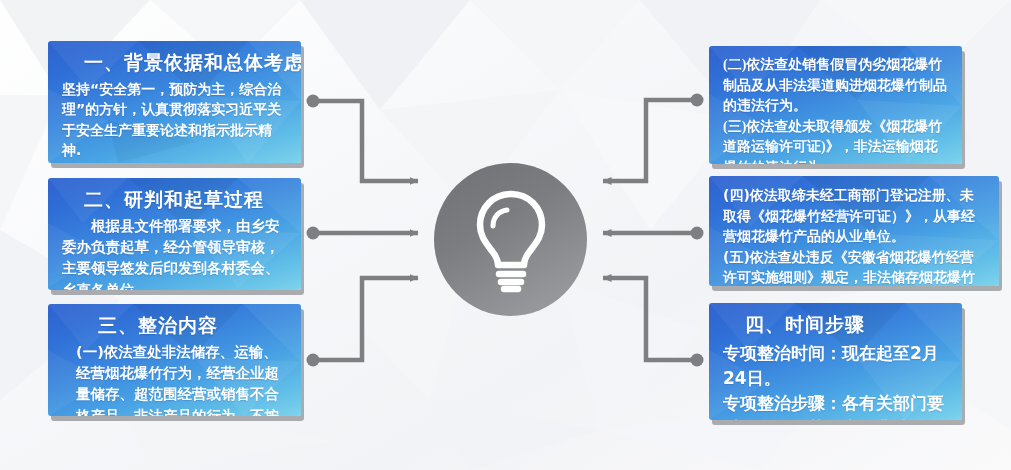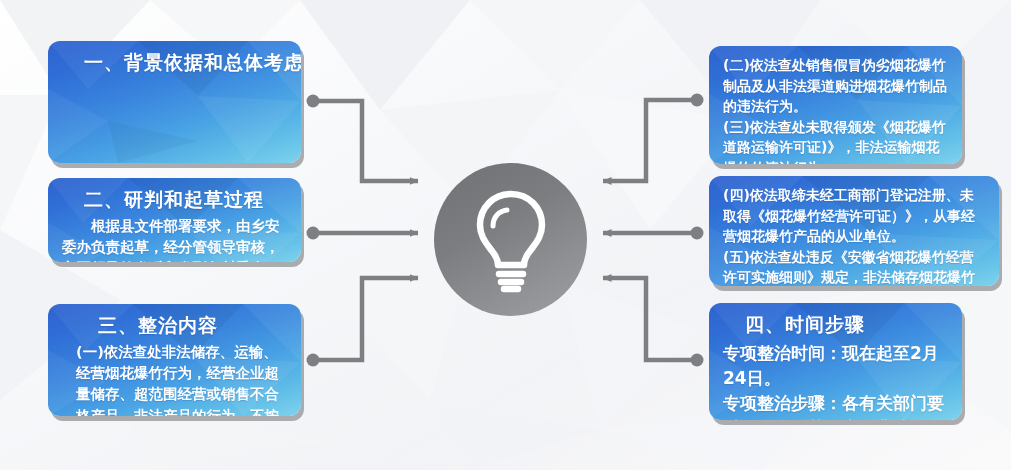--- a/index.html
+++ b/index.html
@@ -23,21 +23,21 @@
   }
 
   
   .poly {
     position: absolute;
     pointer-events: none;
   }
 
   .info-box {
     position: absolute;
-    border-radius: 12px;
+    border-radius: 3px;
     box-sizing: border-box;
     color: #ffffff;
     box-shadow: 3px 5px 0 0 rgba(150,152,156,0.80);
     overflow: hidden;
     padding: 9px 14px 10px 14px;
   }
   .info-box .facets {
     position: absolute;
     left: 0; top: 0; right: 0; bottom: 0;
     pointer-events: none;
@@ -73,23 +73,23 @@
   }
   .box-body p {
     margin: 0;
   }
   .indent {
     text-indent: 2em;
   }
 
   
   #box-1 { left: 48px;  top: 41px;  width: 253px; height: 122px; }
-  #box-2 { left: 48px;  top: 178px; width: 253px; height: 84px; }
+  #box-2 { left: 48px;  top: 178px; width: 253px; height: 112px; }
   #box-3 { left: 48px;  top: 304px; width: 253px; height: 112px; padding-left: 28px; }
-  #box-4 { left: 709px; top: 46px;  width: 253px; height: 118px; }
+  #box-4 { left: 709px; top: 46px;  width: 253px; height: 118px; font-family: Liberation Serif, serif; }
   #box-5 { left: 709px; top: 176px; width: 290px; height: 110px; }
   #box-6 { left: 709px; top: 303px; width: 253px; height: 117px; }
 
   #box-1 .box-body, #box-4 .box-body, #box-5 .box-body { font-size: 14px; }
   #box-3 .box-body { font-size: 14.5px; }
   #box-6 .box-body { font-size: 17px; }
 
   
   #center-node {
     position: absolute;
@@ -192,20 +192,23 @@
   <div class="info-box box-blue" id="box-1">
     <svg class="facets" viewBox="0 0 253 122" preserveAspectRatio="none">
       <polygon points="0,0 90,0 40,48" fill="#ffffff" opacity="0.05"></polygon>
       <polygon points="90,0 200,0 150,55" fill="#000000" opacity="0.05"></polygon>
       <polygon points="200,0 253,0 253,60" fill="#ffffff" opacity="0.06"></polygon>
       <polygon points="0,48 60,80 0,122" fill="#ffffff" opacity="0.05"></polygon>
       <polygon points="150,55 253,60 200,122" fill="#ffffff" opacity="0.06"></polygon>
       <polygon points="60,80 150,100 70,122" fill="#000000" opacity="0.04"></polygon>
     </svg>
     <div class="box-title">一、背景依据和总体考虑</div>
+    <div class="box-body">
+      <p>坚持“安全第一，预防为主，综合治理”的方针，认真贯彻落实习近平关于安全生产重要论述和指示批示精神.</p>
+    </div>
   </div>
 
   <div class="info-box box-blue" id="box-2">
     <svg class="facets" viewBox="0 0 253 110" preserveAspectRatio="none">
       <polygon points="0,0 80,0 35,45" fill="#ffffff" opacity="0.05"></polygon>
       <polygon points="80,0 190,0 140,50" fill="#000000" opacity="0.05"></polygon>
       <polygon points="190,0 253,0 253,55" fill="#ffffff" opacity="0.06"></polygon>
       <polygon points="0,45 55,75 0,110" fill="#ffffff" opacity="0.05"></polygon>
       <polygon points="140,50 253,55 190,110" fill="#ffffff" opacity="0.06"></polygon>
     </svg>

